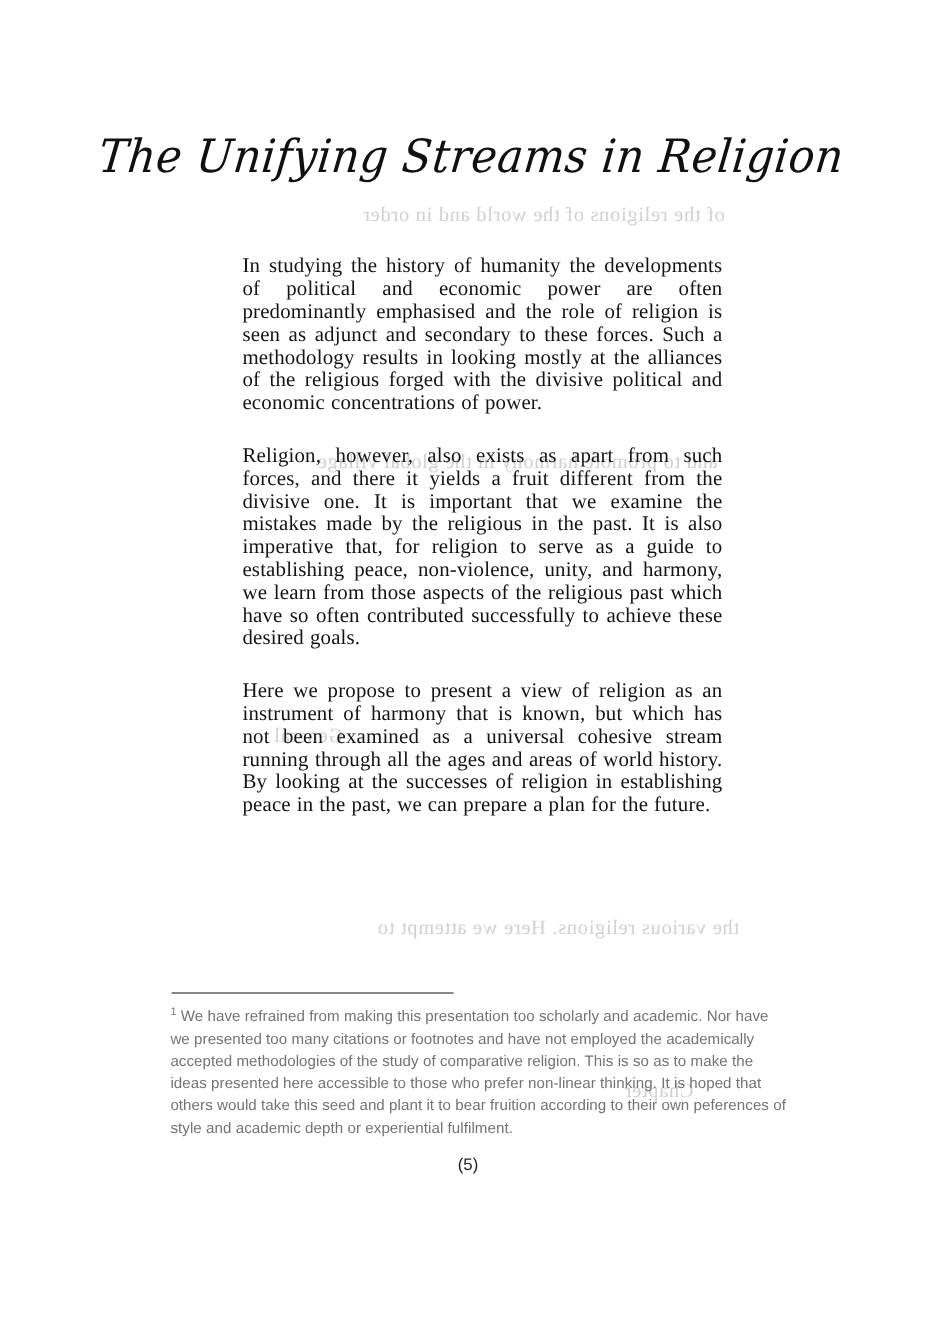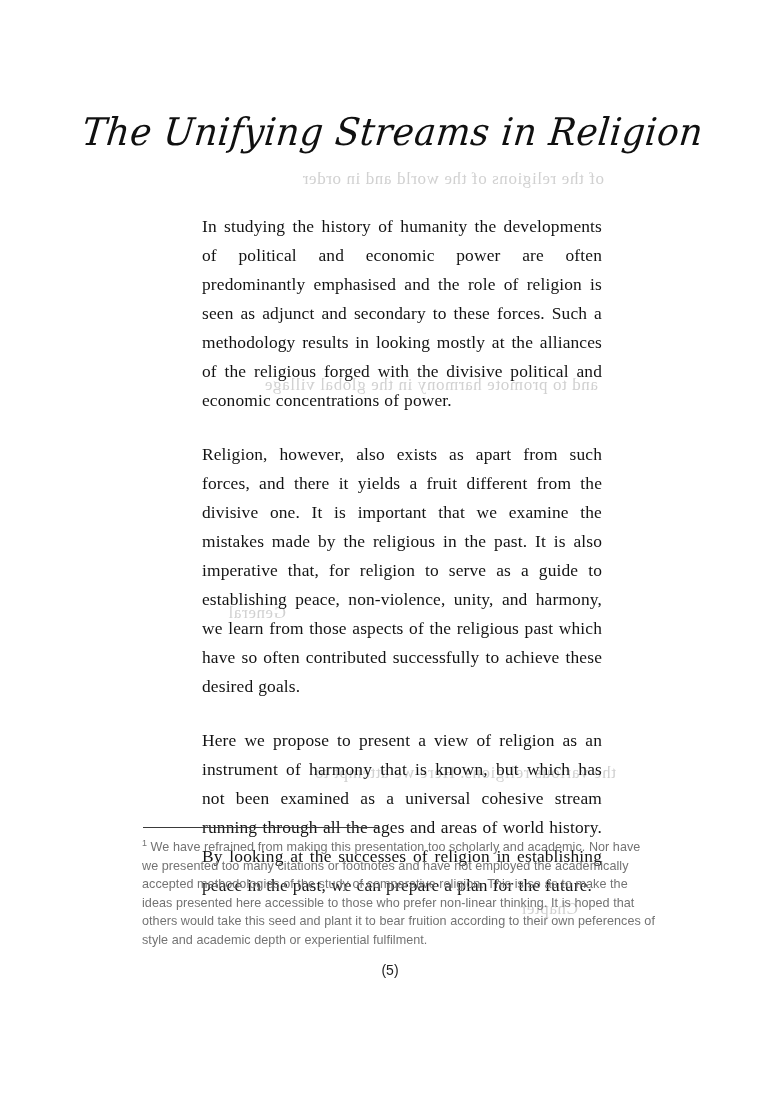--- a/index.html
+++ b/index.html
@@ -64,21 +64,21 @@
   .body-col {
     position: absolute;
     left: 202px;
     top: 212px;
     width: 400px;
   }
   .para {
     margin: 0 0 25px 0;
     font-family: "Liberation Serif", serif;
     font-size: 17.4px;
-    line-height: 29px;
+    line-height: 19px;
     text-align: justify;
     text-justify: inter-word;
     color: #131313;
     letter-spacing: 0.15px;
     word-spacing: 0.5px;
   }
   .para:last-child { margin-bottom: 12px; }
 
   
   .footnote-rule {

